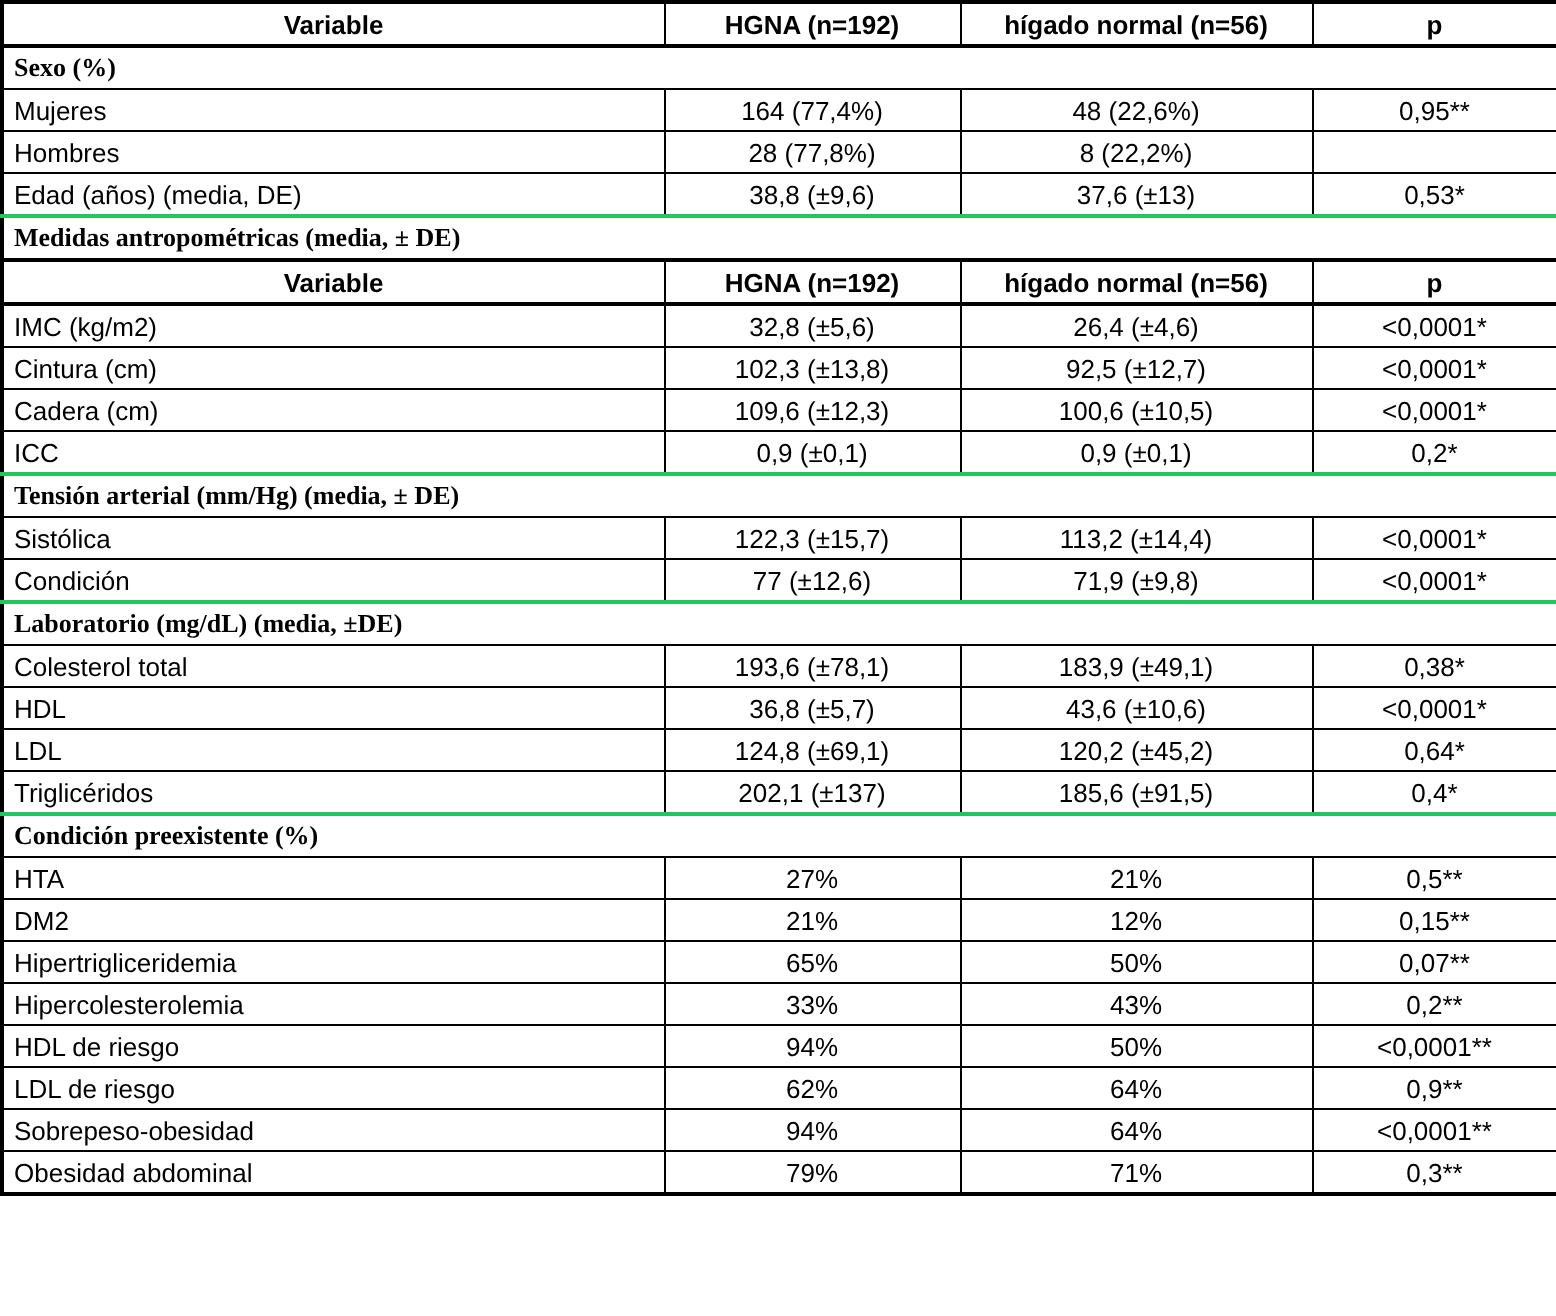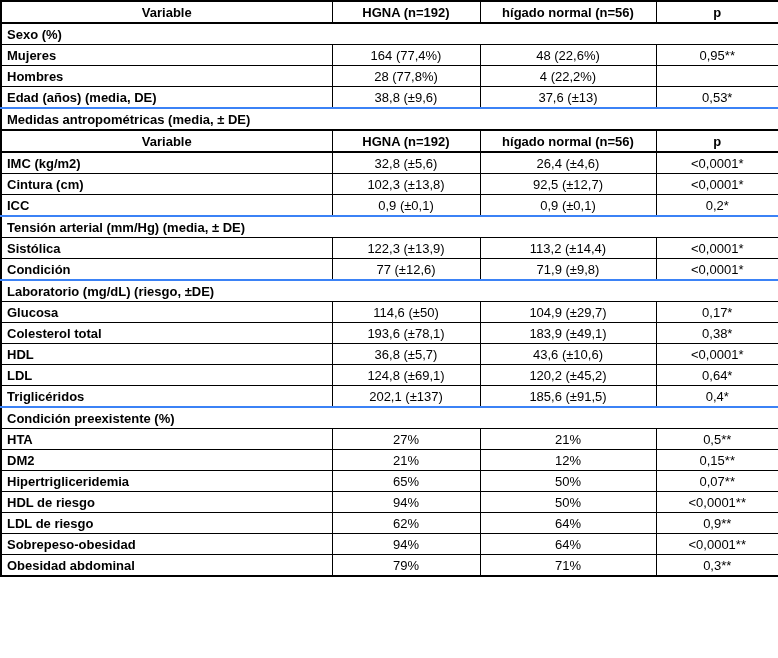--- a/index.html
+++ b/index.html
@@ -37,29 +37,29 @@
   }
   tr.row-header th {
     font-weight: bold;
     text-align: center;
     border-top: 2px solid #000;
     border-bottom: 2px solid #000;
   }
   tr.row-section td {
     font-weight: bold;
     text-align: left;
-    border-top: 2px solid #3b82f6;
+    border-top: 2px solid #22c55e;
+    font-family: Liberation Serif, serif;
   }
   tr.row-data td {
     font-weight: normal;
     text-align: center;
   }
   tr.row-data td.col-0 {
     text-align: left;
-    font-weight: bold;
   }
 </style>
 </head>
 <body>
 
 <div class="table-wrap">
   <table>
     <colgroup>
       <col style="width:331px">
       <col style="width:148px">
@@ -78,21 +78,21 @@
         </tr>
         <tr class="row-data">
           <td class="col-0">Mujeres</td>
           <td class="col-1">164 (77,4%)</td>
           <td class="col-2">48 (22,6%)</td>
           <td class="col-3">0,95**</td>
         </tr>
         <tr class="row-data">
           <td class="col-0">Hombres</td>
           <td class="col-1">28 (77,8%)</td>
-          <td class="col-2">4 (22,2%)</td>
+          <td class="col-2">8 (22,2%)</td>
           <td class="col-3"></td>
         </tr>
         <tr class="row-data">
           <td class="col-0">Edad (años) (media, DE)</td>
           <td class="col-1">38,8 (±9,6)</td>
           <td class="col-2">37,6 (±13)</td>
           <td class="col-3">0,53*</td>
         </tr>
         <tr class="row-section">
           <td colspan="4">Medidas antropométricas (media, ± DE)</td>
@@ -109,48 +109,48 @@
           <td class="col-2">26,4 (±4,6)</td>
           <td class="col-3">&lt;0,0001*</td>
         </tr>
         <tr class="row-data">
           <td class="col-0">Cintura (cm)</td>
           <td class="col-1">102,3 (±13,8)</td>
           <td class="col-2">92,5 (±12,7)</td>
           <td class="col-3">&lt;0,0001*</td>
         </tr>
         <tr class="row-data">
+          <td class="col-0">Cadera (cm)</td>
+          <td class="col-1">109,6 (±12,3)</td>
+          <td class="col-2">100,6 (±10,5)</td>
+          <td class="col-3">&lt;0,0001*</td>
+        </tr>
+        <tr class="row-data">
           <td class="col-0">ICC</td>
           <td class="col-1">0,9 (±0,1)</td>
           <td class="col-2">0,9 (±0,1)</td>
           <td class="col-3">0,2*</td>
         </tr>
         <tr class="row-section">
           <td colspan="4">Tensión arterial (mm/Hg) (media, ± DE)</td>
         </tr>
         <tr class="row-data">
           <td class="col-0">Sistólica</td>
-          <td class="col-1">122,3 (±13,9)</td>
+          <td class="col-1">122,3 (±15,7)</td>
           <td class="col-2">113,2 (±14,4)</td>
           <td class="col-3">&lt;0,0001*</td>
         </tr>
         <tr class="row-data">
           <td class="col-0">Condición</td>
           <td class="col-1">77 (±12,6)</td>
           <td class="col-2">71,9 (±9,8)</td>
           <td class="col-3">&lt;0,0001*</td>
         </tr>
         <tr class="row-section">
-          <td colspan="4">Laboratorio (mg/dL) (riesgo, ±DE)</td>
-        </tr>
-        <tr class="row-data">
-          <td class="col-0">Glucosa</td>
-          <td class="col-1">114,6 (±50)</td>
-          <td class="col-2">104,9 (±29,7)</td>
-          <td class="col-3">0,17*</td>
+          <td colspan="4">Laboratorio (mg/dL) (media, ±DE)</td>
         </tr>
         <tr class="row-data">
           <td class="col-0">Colesterol total</td>
           <td class="col-1">193,6 (±78,1)</td>
           <td class="col-2">183,9 (±49,1)</td>
           <td class="col-3">0,38*</td>
         </tr>
         <tr class="row-data">
           <td class="col-0">HDL</td>
           <td class="col-1">36,8 (±5,7)</td>
@@ -182,20 +182,26 @@
           <td class="col-0">DM2</td>
           <td class="col-1">21%</td>
           <td class="col-2">12%</td>
           <td class="col-3">0,15**</td>
         </tr>
         <tr class="row-data">
           <td class="col-0">Hipertrigliceridemia</td>
           <td class="col-1">65%</td>
           <td class="col-2">50%</td>
           <td class="col-3">0,07**</td>
+        </tr>
+        <tr class="row-data">
+          <td class="col-0">Hipercolesterolemia</td>
+          <td class="col-1">33%</td>
+          <td class="col-2">43%</td>
+          <td class="col-3">0,2**</td>
         </tr>
         <tr class="row-data">
           <td class="col-0">HDL de riesgo</td>
           <td class="col-1">94%</td>
           <td class="col-2">50%</td>
           <td class="col-3">&lt;0,0001**</td>
         </tr>
         <tr class="row-data">
           <td class="col-0">LDL de riesgo</td>
           <td class="col-1">62%</td>

